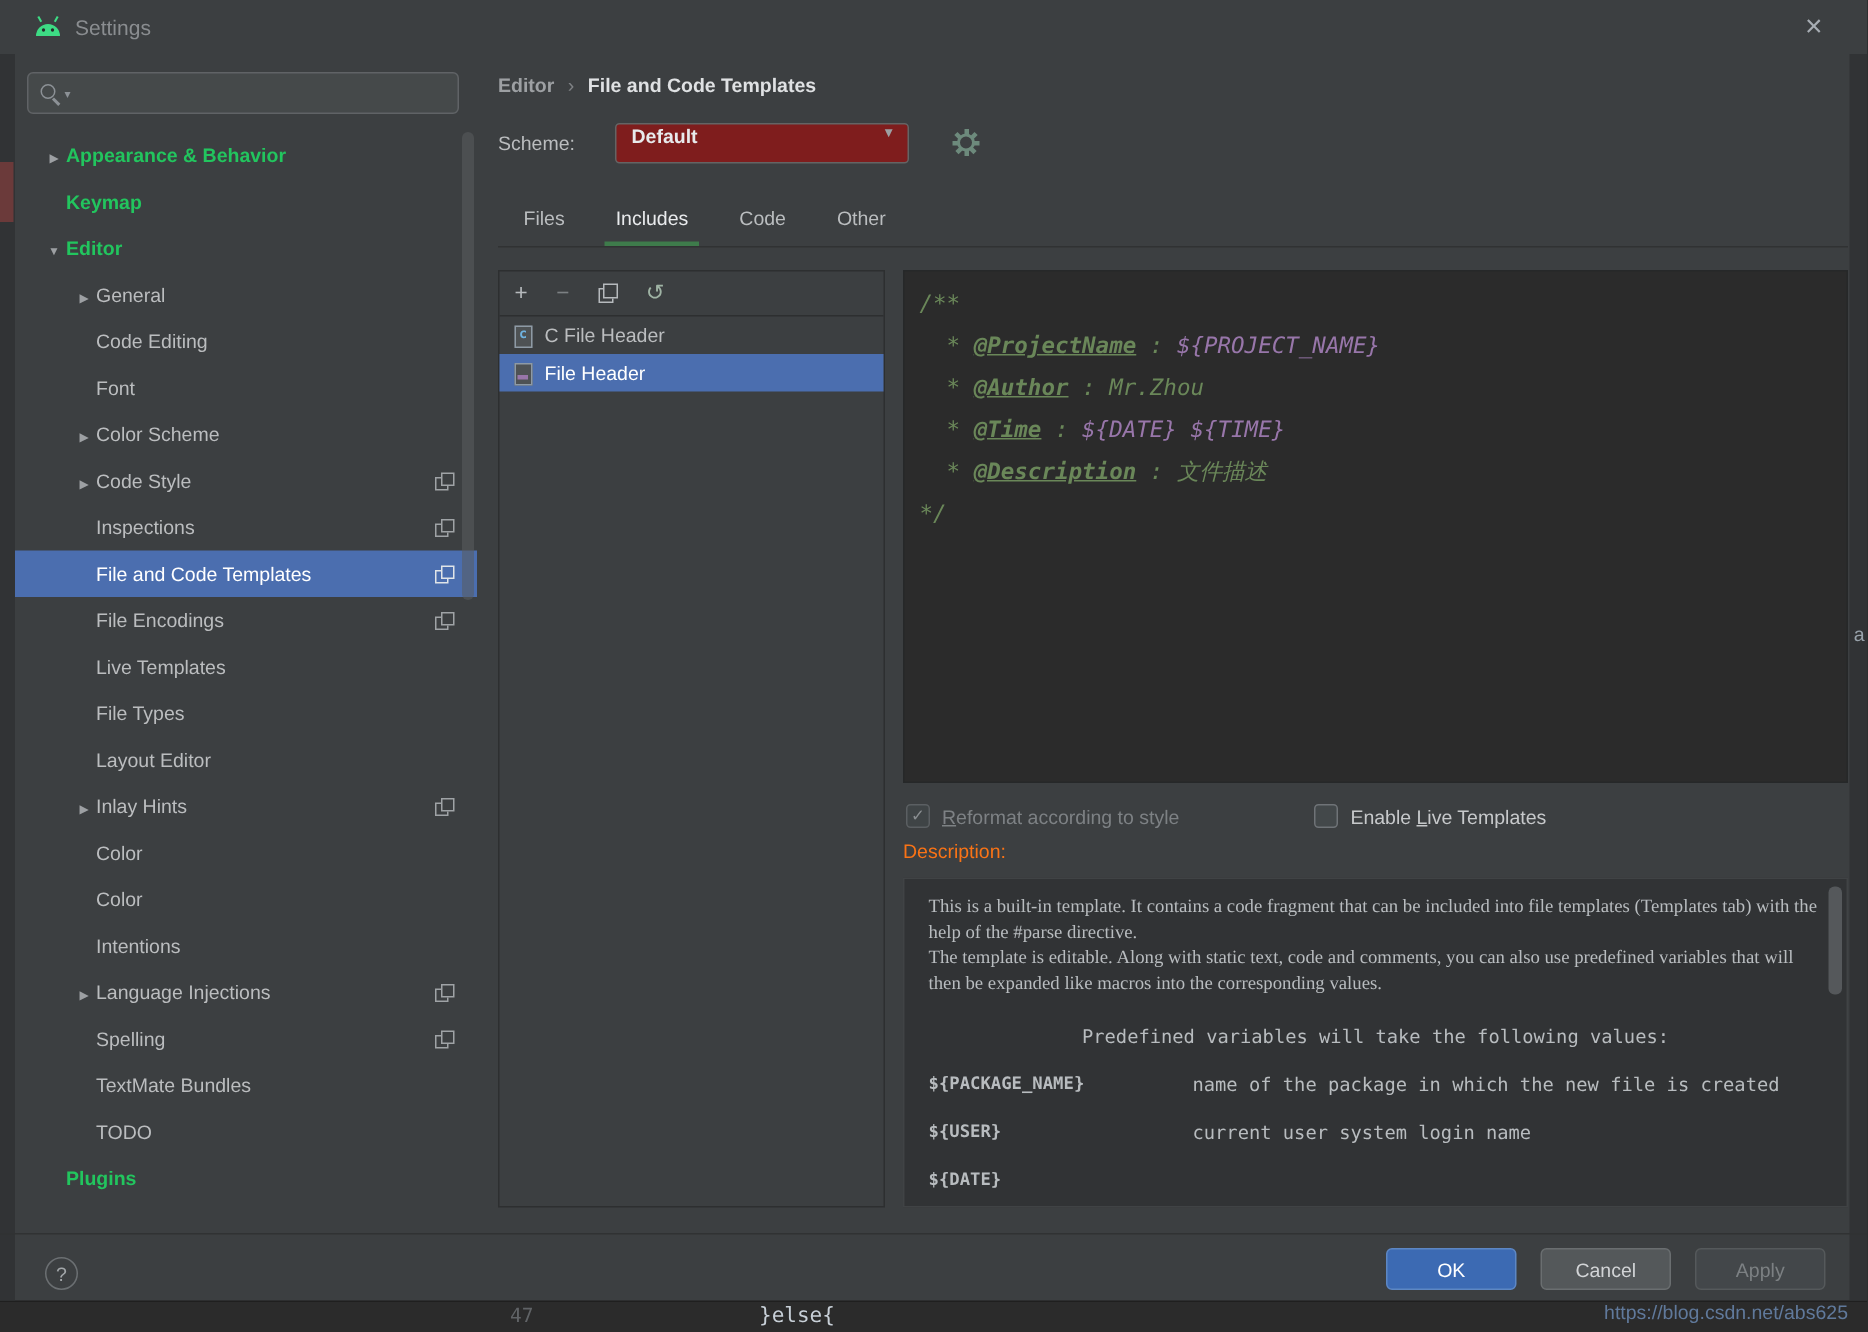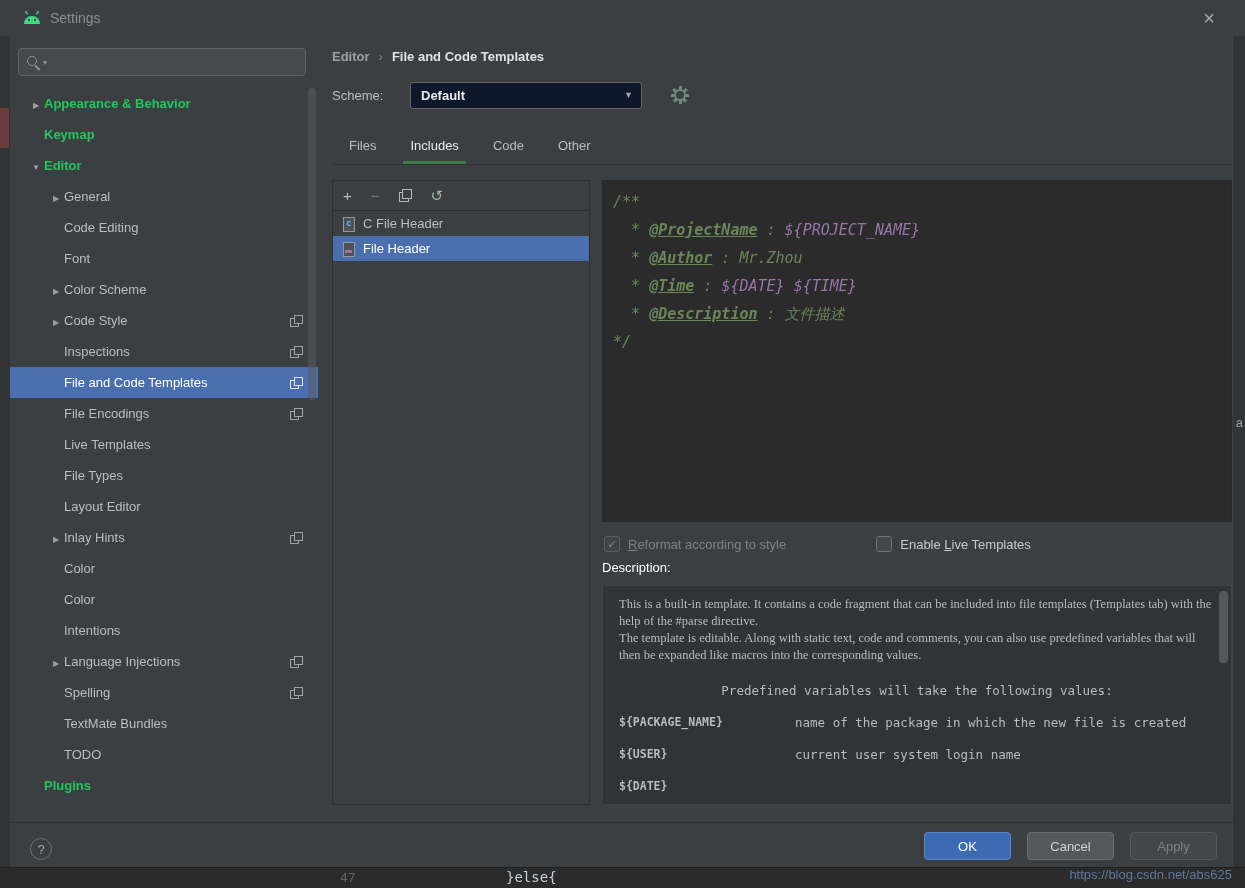--- a/index.html
+++ b/index.html
@@ -46,21 +46,21 @@
   .side-scroll{position:absolute;right:2px;top:52px;width:8px;height:312px;background:#595c5e;opacity:.55;border-radius:4px;}
 
   
   .main{position:absolute;left:332px;top:36px;width:900px;height:786px;}
   .breadcrumb{position:absolute;left:0;top:8px;height:24px;display:flex;align-items:center;gap:9px;font-size:13px;font-weight:bold;}
   .bc-item{color:#9da0a3;}
   .bc-item.current{color:#dfe1e3;}
   .bc-sep{color:#7f8285;font-weight:normal;}
   .scheme-row{position:absolute;left:0;top:44px;height:30px;display:flex;align-items:center;}
   .scheme-label{width:78px;color:#bbbdbf;font-size:13px;}
-  .combo{width:232px;height:27px;box-sizing:border-box;border:1px solid #646464;border-radius:3px;background:#0f172a;display:flex;align-items:center;padding:0 8px 0 10px;}
+  .combo{width:196px;height:27px;box-sizing:border-box;border:1px solid #646464;border-radius:3px;background:#7f1d1d;display:flex;align-items:flex-start;padding:0 8px 0 10px;}
   .combo-value{flex:1;color:#e8eaec;font-size:13px;font-weight:bold;}
   .combo-arrow{color:#9da0a3;font-size:9px;}
   .gear-btn{width:20px;height:20px;position:relative;margin-left:28px;cursor:default;}
   .gear-t{position:absolute;left:1px;top:1px;width:18px;height:18px;}
   .gear-t::before{content:'';position:absolute;left:7.5px;top:0;width:3px;height:18px;background:#6d8a7c;}
   .gear-t::after{content:'';position:absolute;top:7.5px;left:0;width:18px;height:3px;background:#6d8a7c;}
   .gear-t.rot{transform:rotate(45deg);}
   .gear-core{position:absolute;left:4px;top:4px;width:12px;height:12px;box-sizing:border-box;border:2.5px solid #6d8a7c;border-radius:50%;background:#3c3f41;}
 
   .tabs{position:absolute;left:0;top:92px;right:0;height:36px;border-bottom:1px solid #303233;display:flex;}
@@ -91,21 +91,21 @@
 
   .options-row{position:absolute;left:272px;top:497px;right:0;height:22px;display:flex;align-items:center;font-size:13px;}
   .checkbox{width:16px;height:16px;box-sizing:border-box;border:1px solid #6f7377;border-radius:3px;background:#43484a;display:inline-flex;align-items:center;justify-content:center;flex:none;}
   .checkbox .check{font-size:11px;color:#b0b4b8;line-height:1;}
   .checkbox.disabled{border-color:#5b5f62;background:#3f4446;}
   .checkbox.disabled .check{color:#8a8e91;}
   .cb-label{margin-left:8px;color:#c7c9cb;}
   .cb-label.disabled{color:#7d8184;}
   .cb-gap{margin-left:90px;}
 
-  .desc-label{position:absolute;left:270px;top:524px;color:#ffffff;font-size:13px;}
+  .desc-label{position:absolute;left:270px;top:524px;color:#f97316;font-size:13px;}
   .desc-box{position:absolute;left:270px;top:549px;right:0;height:220px;box-sizing:border-box;background:#313335;border:1px solid #404345;padding:10px 16px;overflow:hidden;font-family:"DejaVu Sans Mono",monospace;color:#b8bcbf;}
   .desc-para{font-size:12.5px;line-height:17px;font-family:Liberation Serif, serif;}
   .desc-note{font-size:12.5px;line-height:17px;margin-top:18px;margin-bottom:16px;text-align:center;}
   .var-row{display:flex;margin-bottom:17px;}
   .var-name{width:176px;flex:none;font-weight:bold;font-size:11.5px;}
   .var-desc{font-size:12.5px;}
   .desc-scroll{position:absolute;right:3px;top:5px;width:9px;height:72px;background:#55585b;border-radius:4px;}
 
   .footer{position:absolute;left:0;right:0;top:822px;height:45px;border-top:1px solid #303233;}
   .help-btn{position:absolute;left:30px;top:15px;width:22px;height:22px;box-sizing:border-box;border:1px solid #6b6f72;border-radius:50%;color:#a3a7aa;font-size:13px;display:flex;align-items:center;justify-content:center;cursor:default;}

